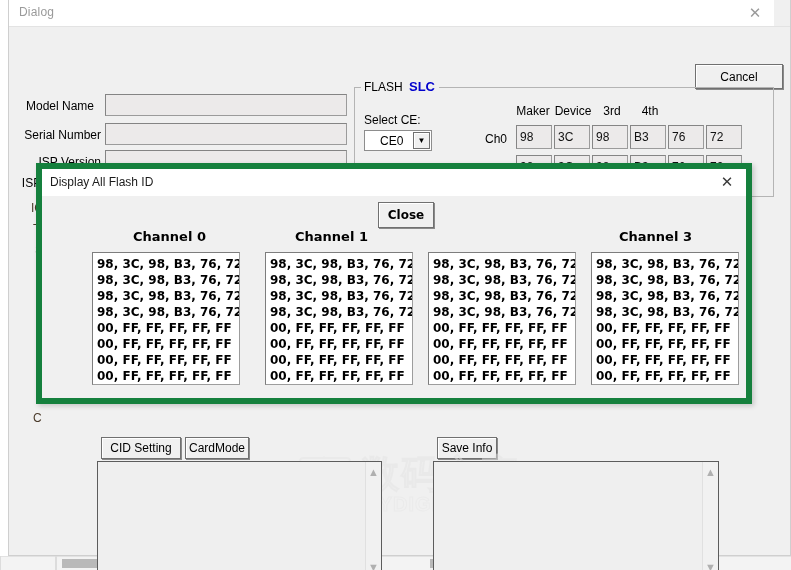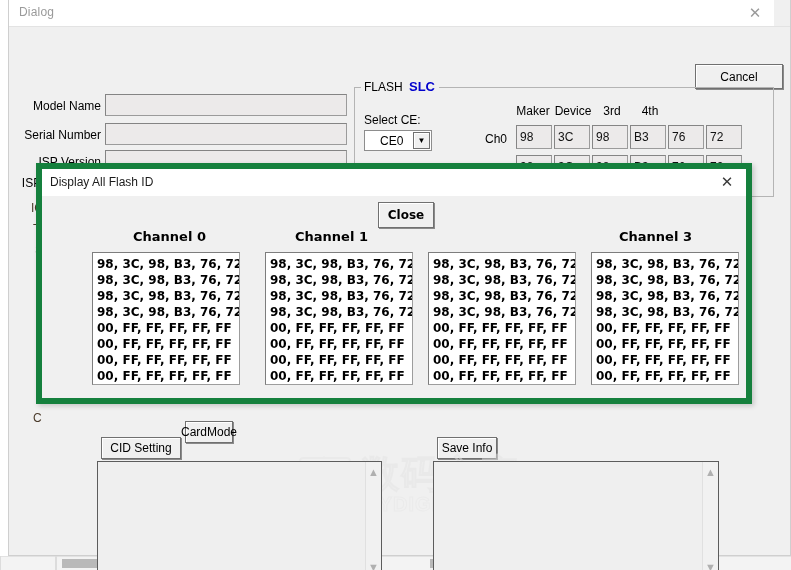--- a/index.html
+++ b/index.html
@@ -275,21 +275,21 @@
 
     <div id="dialog-titlebar">
       <div id="dialog-title">Dialog</div>
       <div id="dialog-close">✕</div>
     </div>
 
     <div id="dialog-body">
 
       <div class="w-btn" id="cancel-button" style="left:686px;top:37px;width:88px;height:25px;">Cancel</div>
 
-      <div class="w-label form-label" style="left:10px;top:72px;width:82px;">Model Name</div>
+      <div class="w-label form-label" style="left:10px;top:72px;width:82px;text-align:center;">Model Name</div>
       <div class="w-field" style="left:96px;top:67px;width:242px;height:22px;"></div>
 
       <div class="w-label form-label" style="left:10px;top:101px;width:82px;">Serial Number</div>
       <div class="w-field" style="left:96px;top:96px;width:242px;height:22px;"></div>
 
       <div class="w-label form-label" style="left:10px;top:128px;width:82px;">ISP Version</div>
       <div class="w-field" style="left:96px;top:123px;width:242px;height:22px;"></div>
 
       <div class="w-label form-label" style="left:10px;top:149px;width:82px;">ISP Checksum</div>
       <div class="w-field" style="left:96px;top:145px;width:242px;height:22px;">00000000</div>
@@ -335,21 +335,21 @@
       <div class="flash-cell" style="left:507px;top:158px;">98</div>
       <div class="flash-cell" style="left:545px;top:158px;">3C</div>
       <div class="flash-cell" style="left:583px;top:158px;">98</div>
       <div class="flash-cell" style="left:621px;top:158px;">B3</div>
       <div class="flash-cell" style="left:659px;top:158px;">76</div>
       <div class="flash-cell" style="left:697px;top:158px;">72</div>
 
       <div class="w-label" style="left:24px;top:384px;color:#4a3a2a;">C</div>
 
       <div class="w-btn" style="left:92px;top:410px;width:80px;height:22px;">CID Setting</div>
-      <div class="w-btn" style="left:176px;top:394px;width:48px;height:22px;">CardMode</div>
+      <div class="w-btn" style="left:176px;top:410px;width:64px;height:22px;">CardMode</div>
       <div class="w-btn" style="left:428px;top:410px;width:60px;height:22px;">Save Info</div>
 
       <div id="watermark">
         <div class="wm-logo"></div>
         <div class="wm-house"></div>
         <div class="wm-d">D</div>
         <div class="wm-cn">数码之家</div>
         <div class="wm-en">MYDIGIT.NET</div>
       </div>
 

